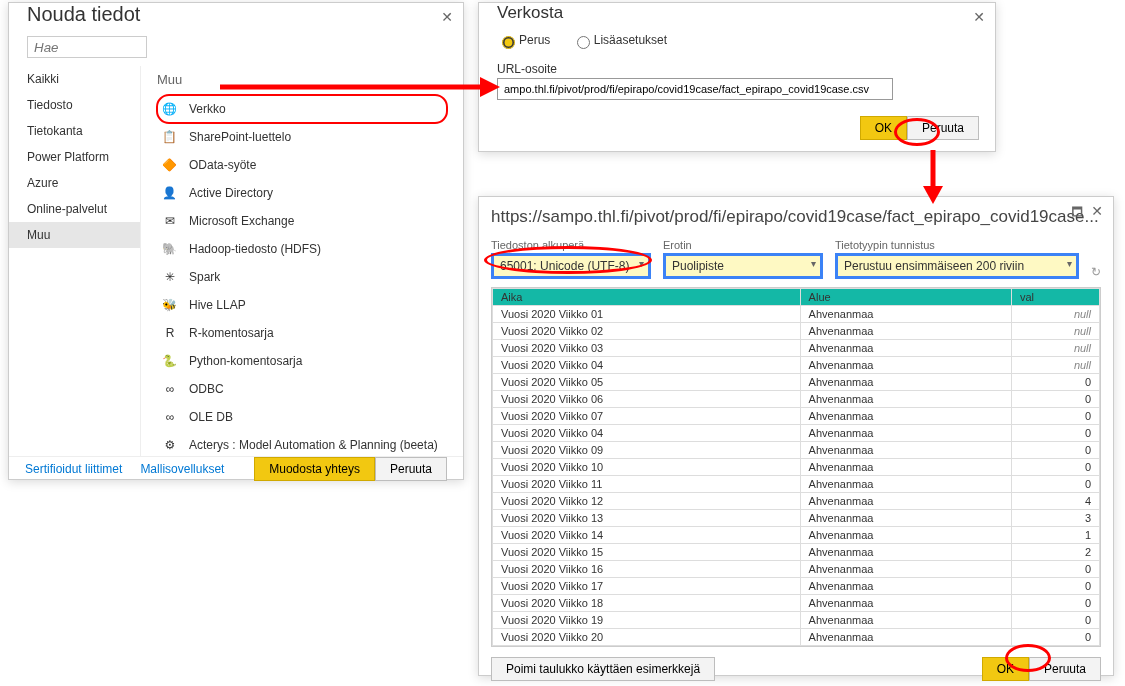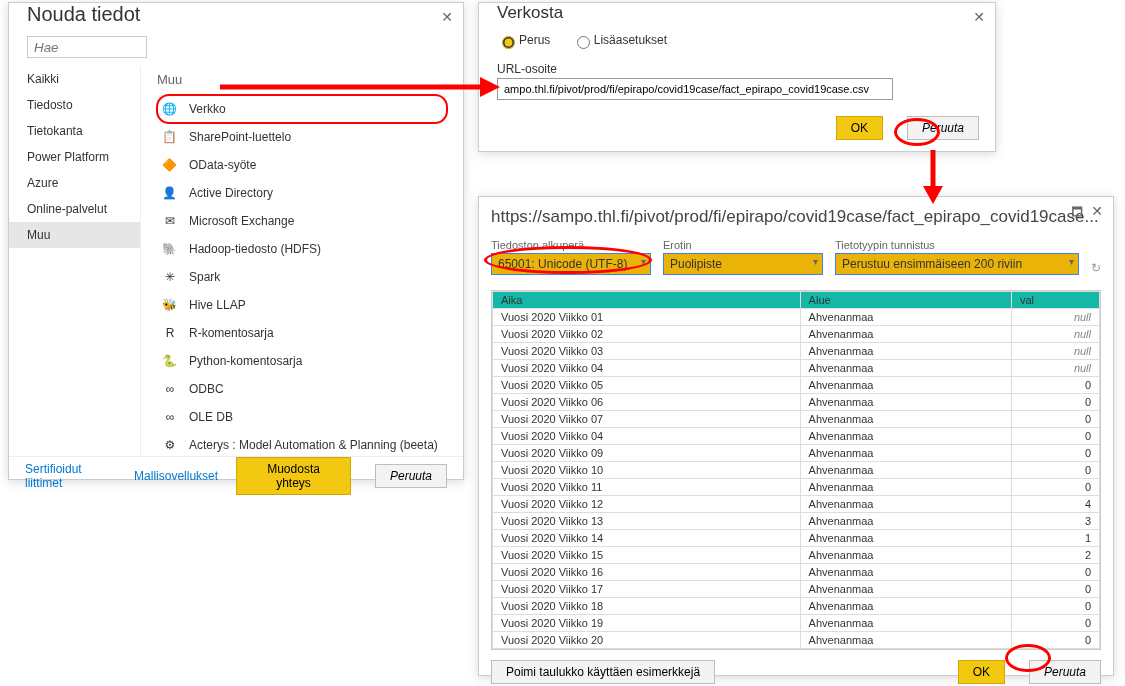--- a/index.html
+++ b/index.html
@@ -15,36 +15,36 @@
   .conn-area { flex: 1; padding: 0 16px; overflow-y: auto; position: relative; }
   .conn-header { font-size: 13px; color: #666; margin: 6px 0 8px 0; }
   .conn-item { display: flex; align-items: center; padding: 5px 4px; cursor: pointer; border-radius: 2px; }
   .conn-item.highlight { outline: 2px solid #f00; outline-offset: -1px; border-radius: 12px; }
   .conn-icon { width: 18px; height: 18px; margin-right: 10px; display: inline-flex; align-items: center; justify-content: center; font-size: 12px; }
   .getdata-footer { display: flex; align-items: center; padding: 0 16px; border-top: 1px solid #eee; }
   .link { color: #0078d4; cursor: pointer; margin-right: 18px; }
   .spacer { flex: 1; }
   .btn { border: 1px solid #bdbdbd; background: #f3f3f3; padding: 4px 14px; cursor: pointer; font-size: 12px; }
   .btn.primary { background: #f2c811; border-color: #d0a900; }
-  .btn + .btn { margin-left: 24px; font-style: italic; }
+  .btn + .btn { margin-left: 0; }
   .red-ellipse { position: absolute; border: 3px solid #f00; border-radius: 50%; pointer-events: none; }
 
   
   .radio-row { margin: 6px 0 10px 18px; }
   .radio-row label { margin-right: 18px; font-size: 12px; display:inline-flex; align-items:flex-start; }
   .radio-row input { margin-right:4px; accent-color:#f2c811; }
   .field-label { margin: 0 0 2px 18px; font-size: 12px; color: #333; }
   .url-input { margin: 0 0 10px 18px; width: 396px; height: 22px; border: 1px solid #999; padding: 2px 6px; font-size: 11px; background:#fff; }
 
   
   .preview-title { font-size: 17px; font-weight: 300; color: #444; margin: 10px 0 12px 12px; white-space: nowrap; overflow:hidden; text-overflow: ellipsis; }
-  .drop-row { display: flex; gap: 12px; padding: 0 12px 15px 12px; align-items:flex-end; }
+  .drop-row { display: flex; gap: 12px; padding: 0 12px 8px 12px; align-items:flex-end; }
   .drop-col { display:flex; flex-direction:column; }
   .drop-col label { font-size: 11px; color:#666; margin-bottom:2px;}
-  .drop { border: 1px solid #3b82f6; background:#eab308; padding: 3px 18px 3px 6px; font-size: 12px; min-width: 140px; position:relative; }
+  .drop { border: 3px solid #3b82f6; background:#fef9c3; padding: 3px 18px 3px 6px; font-size: 12px; min-width: 140px; position:relative; }
   .drop::after { content:"▾"; position:absolute; right:4px; top:2px; font-size:10px; color:#666;}
   .table-wrap { margin: 0 12px; border: 1px solid #ccc; height: 360px; overflow-y: scroll; }
   table { border-collapse: collapse; width: 100%; font-size: 11px; }
   th, td { border: 1px solid #ddd; padding: 2px 8px; text-align: left; white-space: nowrap; }
   th { background: #14b8a6; font-weight: 400; }
   td.num { text-align: right; }
   td.null { text-align: right; font-style: italic; color: #888; }
   .preview-footer { display:flex; padding: 10px 12px; align-items:center;}
   .arrow { position:absolute; pointer-events:none; }
   .arrow-head { fill:#f00; }

